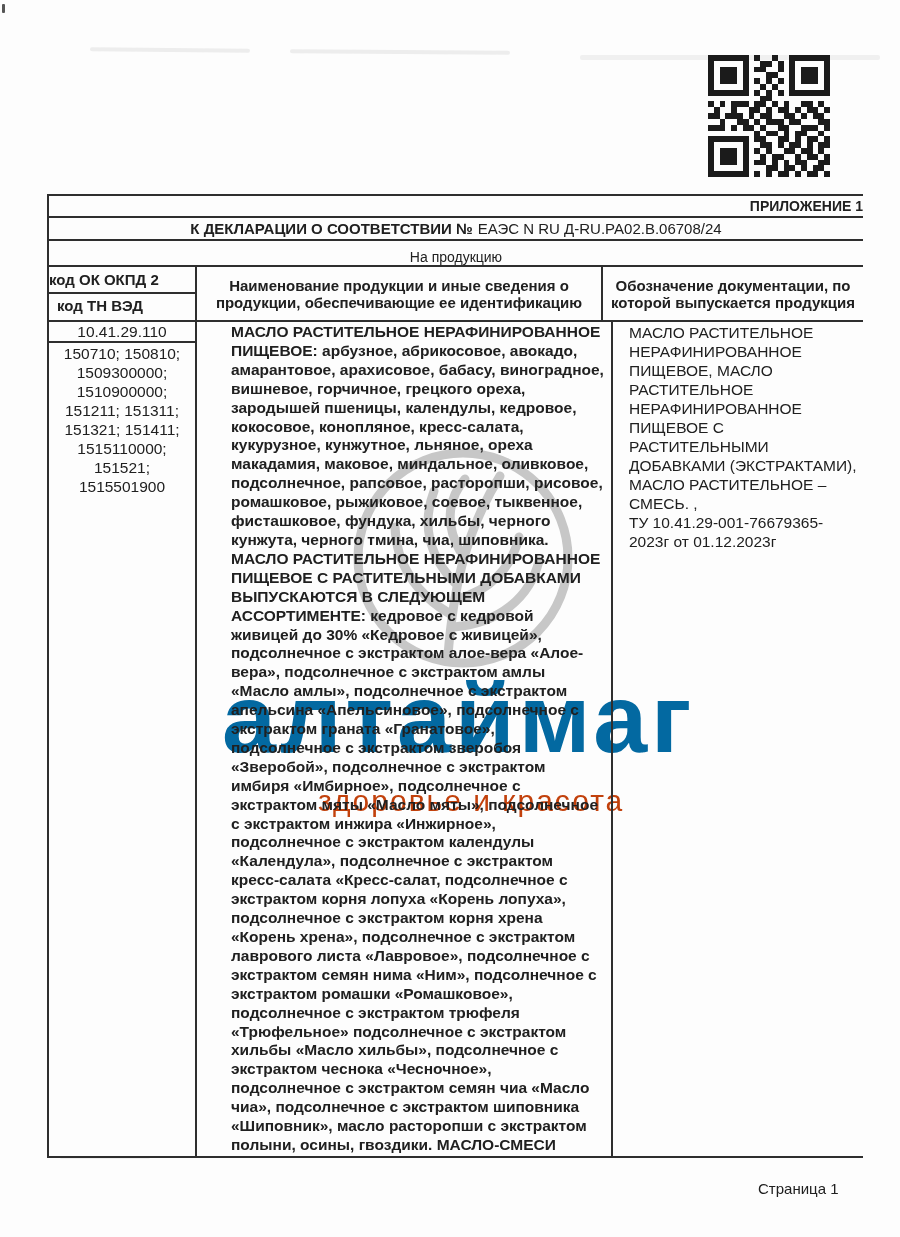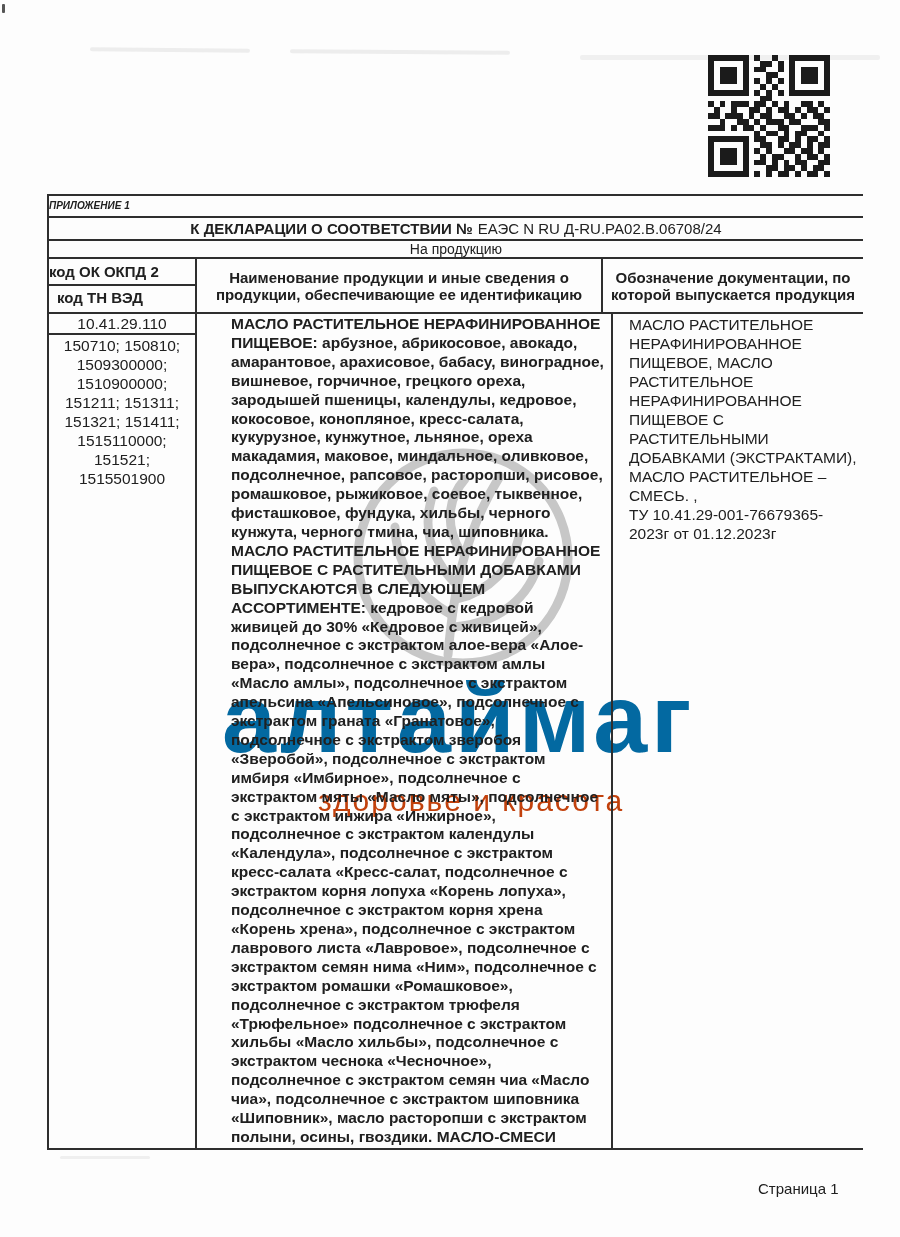--- a/index.html
+++ b/index.html
@@ -42,24 +42,24 @@
 
   
   .doc-table{
     position:absolute;left:47px;top:194px;width:816px;z-index:1;
     border-left:2px solid var(--line);
     border-top:2px solid var(--line);
     font-size:15.5px;
     box-sizing:border-box;
   }
   .trow{border-bottom:2px solid var(--line);background:transparent;}
-  .r1{height:20px;line-height:20px;text-align:left;font-weight:bold;font-size:10px;font-style:italic;}
+  .r1{height:20px;line-height:20px;text-align:right;font-weight:bold;font-size:14px;}
   .r2{height:21px;line-height:21px;text-align:center;font-size:15px;}
   .r2 .b{font-weight:bold;margin-right:5px;}
-  .r3{height:16px;line-height:16px;text-align:center;font-size:14px;}
+  .r3{height:16px;line-height:16px;text-align:center;font-size:14px;margin-top:8px;}
   .rh{height:53px;display:flex;align-items:stretch;}
   .col1{width:148px;border-right:2px solid var(--line);box-sizing:border-box;flex:none;}
   .col2{width:406px;border-right:2px solid var(--line);box-sizing:border-box;flex:none;}
   .col3{flex:1;}
   .c1h-top{height:25px;line-height:25px;border-bottom:2px solid var(--line);font-weight:bold;font-size:15px;}
   .c1h-bot{height:26px;line-height:24px;font-weight:bold;padding-left:8px;font-size:15px;}
   .c2h,.c3h{display:flex;align-items:center;justify-content:center;text-align:center;font-weight:bold;font-size:15px;line-height:17px;padding:0 2px;box-sizing:border-box;}
   .rb{height:834px;display:flex;align-items:stretch;overflow:hidden;gap:10px;}
   .okpd{height:19px;line-height:19px;border-bottom:2px solid var(--line);text-align:center;}
   .codes{padding-top:1px;text-align:center;}

